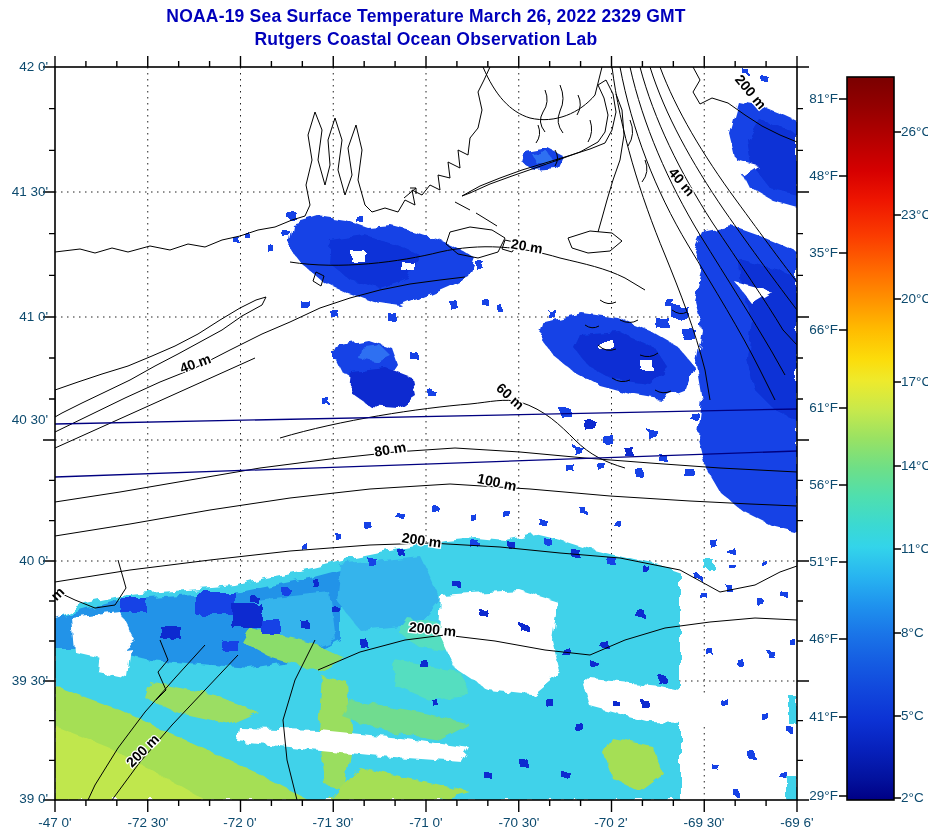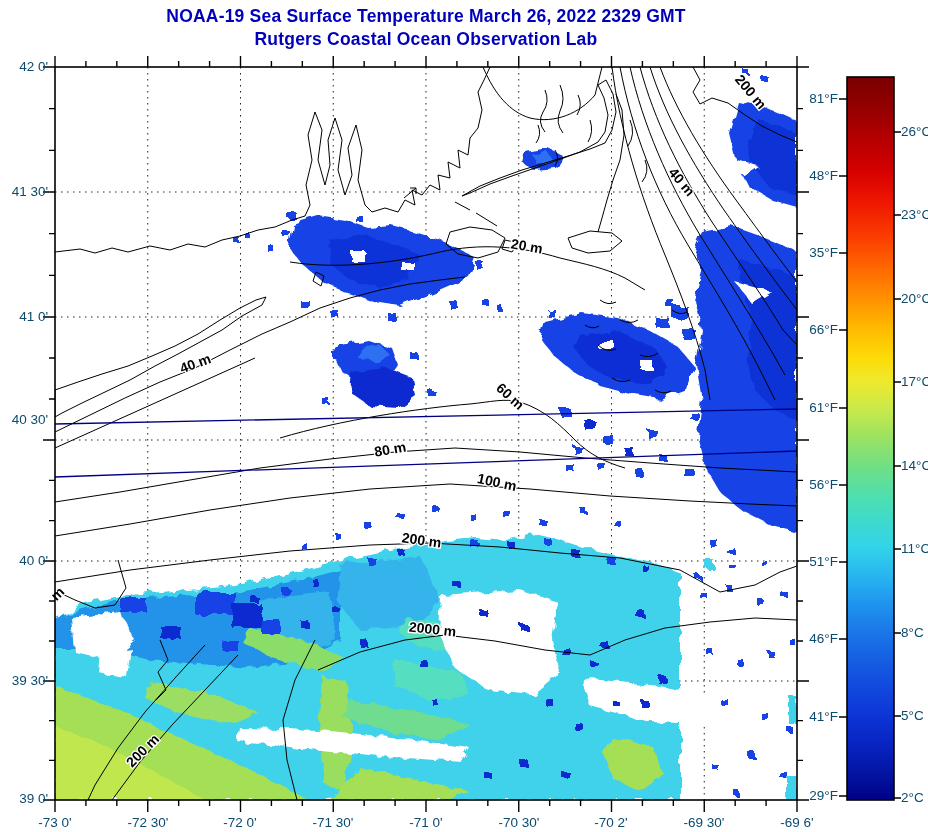--- a/index.html
+++ b/index.html
@@ -296,21 +296,21 @@
   </svg>
 
   <div class="axlab ylab" style="top:59px">42 0'</div>
   <div class="axlab ylab" style="top:184px">41 30'</div>
   <div class="axlab ylab" style="top:309px">41 0'</div>
   <div class="axlab ylab" style="top:412px">40 30'</div>
   <div class="axlab ylab" style="top:553px">40 0'</div>
   <div class="axlab ylab" style="top:673px">39 30'</div>
   <div class="axlab ylab" style="top:791px">39 0'</div>
 
-  <div class="axlab xlab" style="left:23px">-73 0'</div>
+  <div class="axlab xlab" style="left:23px">-47 0'</div>
   <div class="axlab xlab" style="left:116px">-72 30'</div>
   <div class="axlab xlab" style="left:208px">-72 0'</div>
   <div class="axlab xlab" style="left:301px">-71 30'</div>
   <div class="axlab xlab" style="left:394px">-71 0'</div>
   <div class="axlab xlab" style="left:487px">-70 30'</div>
   <div class="axlab xlab" style="left:579px">-70 2'</div>
   <div class="axlab xlab" style="left:672px">-69 30'</div>
   <div class="axlab xlab" style="left:765px">-69 6'</div>
 
   <div class="axlab flab" style="top:91px">81°F</div>

